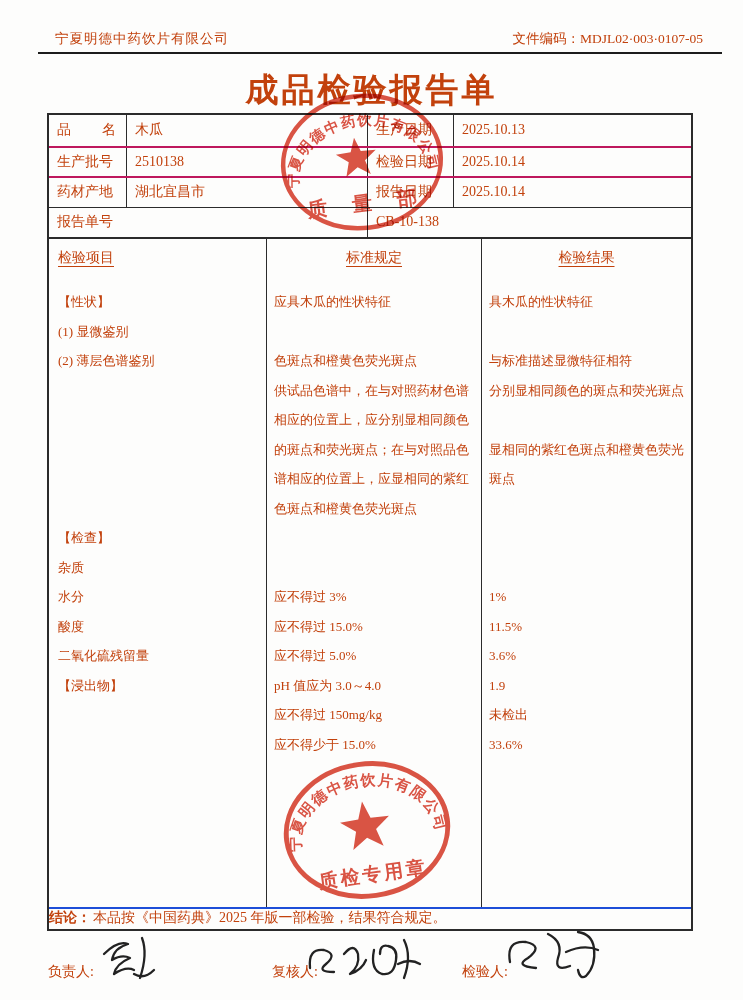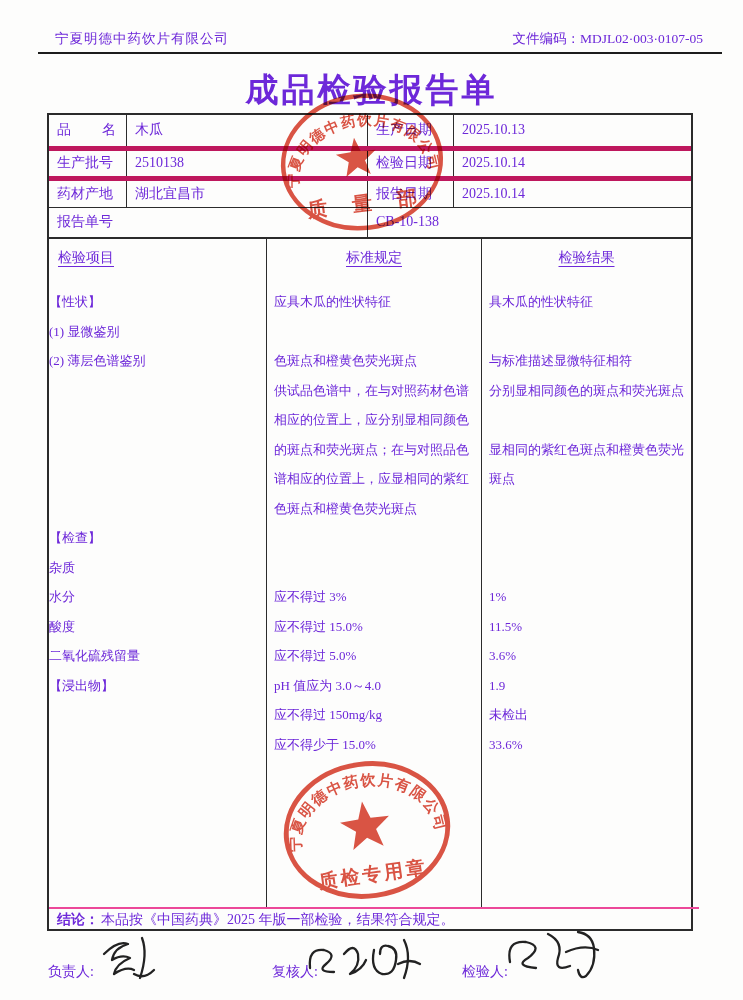--- a/index.html
+++ b/index.html
@@ -1,51 +1,51 @@
 <!DOCTYPE html>
 <html><head>
 <meta charset="utf-8">
 <style>
   html,body { margin:0; padding:0; background:#ffffff; }
   .page {
     position:relative; width:743px; height:1000px; margin:0 auto;
     background:#fdfdfc; overflow:hidden;
-    font-family:"Liberation Serif", serif; color:#6d28d9;
+    font-family:"Liberation Serif", serif; color:#c2410c;
   }
   .abs { position:absolute; }
   .company { left:55px; top:30px; font-size:13.5px; letter-spacing:1px; }
   .doccode { right:40px; top:30px; font-size:13.5px; }
   .rule { left:38px; top:52px; width:684px; height:2px; background:#1c1c1c; }
   .title { left:0; top:68px; width:100%; text-align:center; font-size:33px; font-weight:bold; letter-spacing:3px; }
 
   .outer { left:47px; top:113px; width:646px; height:818px; border:2px solid #2b2b2b; box-sizing:border-box; background:transparent; }
 
   
   .info { width:100%; height:122px; display:grid; grid-template-rows:1fr 1fr 1fr 1fr; }
-  .irow { display:grid; grid-template-columns:77px 241px 86px 1fr; border-top:5px solid #be185d; }
+  .irow { display:grid; grid-template-columns:77px 241px 86px 1fr; border-top:2px solid #be185d; }
   .irow.first { border-top:none; }
   .irow4 { display:grid; grid-template-columns:318px 1fr; border-top:1px solid #2b2b2b; }
   .cell { font-size:14px; display:flex; align-items:center; padding-left:8px; white-space:nowrap; overflow:hidden; }
   .cell.bl { border-left:1px solid #2b2b2b; }
   .cell.justify { justify-content:space-between; padding-right:10px; }
 
   
   .main { width:100%; height:670px; border-top:2px solid #2b2b2b; display:grid; grid-template-columns:217px 215px 1fr; box-sizing:border-box; }
   .mcol { overflow:hidden; }
   .mcol.bl { border-left:1px solid #2b2b2b; }
   .mhead { display:block; margin-top:10px; font-size:14px; text-decoration:underline; text-underline-offset:4px; white-space:nowrap; }
   .mhead.left { padding-left:9px; }
   .mhead.center { text-align:center; }
   .mbody { margin-top:20px; }
-  .tline { height:29.5px; line-height:29.5px; font-size:13px; white-space:nowrap; }
+  .tline { height:29.5px; line-height:29.5px; font-size:13px; white-space:nowrap; padding-left:9px; }
   .mcol2 .tline { padding-left:7px; }
   .mcol3 .tline { padding-left:7px; }
 
   
-  .conclusion { width:100%; height:22px; border-top:2px solid #ec4899; display:flex; align-items:center; padding-left:8px; box-sizing:content-box; font-size:14px; white-space:nowrap; }
+  .conclusion { width:100%; height:22px; border-top:2px solid #1d4ed8; display:flex; align-items:flex-start; padding-left:0; box-sizing:content-box; font-size:14px; white-space:nowrap; }
   .conclusion b { font-weight:bold; margin-right:2px; }
 
   
   .siglabel { top:940px; font-size:14px;margin-top:23px; }
   .sigsvg { pointer-events:none; }
   .sigsvg path { fill:none; stroke:#222; stroke-width:2.3; stroke-linecap:round; stroke-linejoin:round; }
 
   
   .stamp { mix-blend-mode:multiply; opacity:0.88; }
   .stamp text { font-family:"Liberation Serif", serif; font-weight:bold; }

